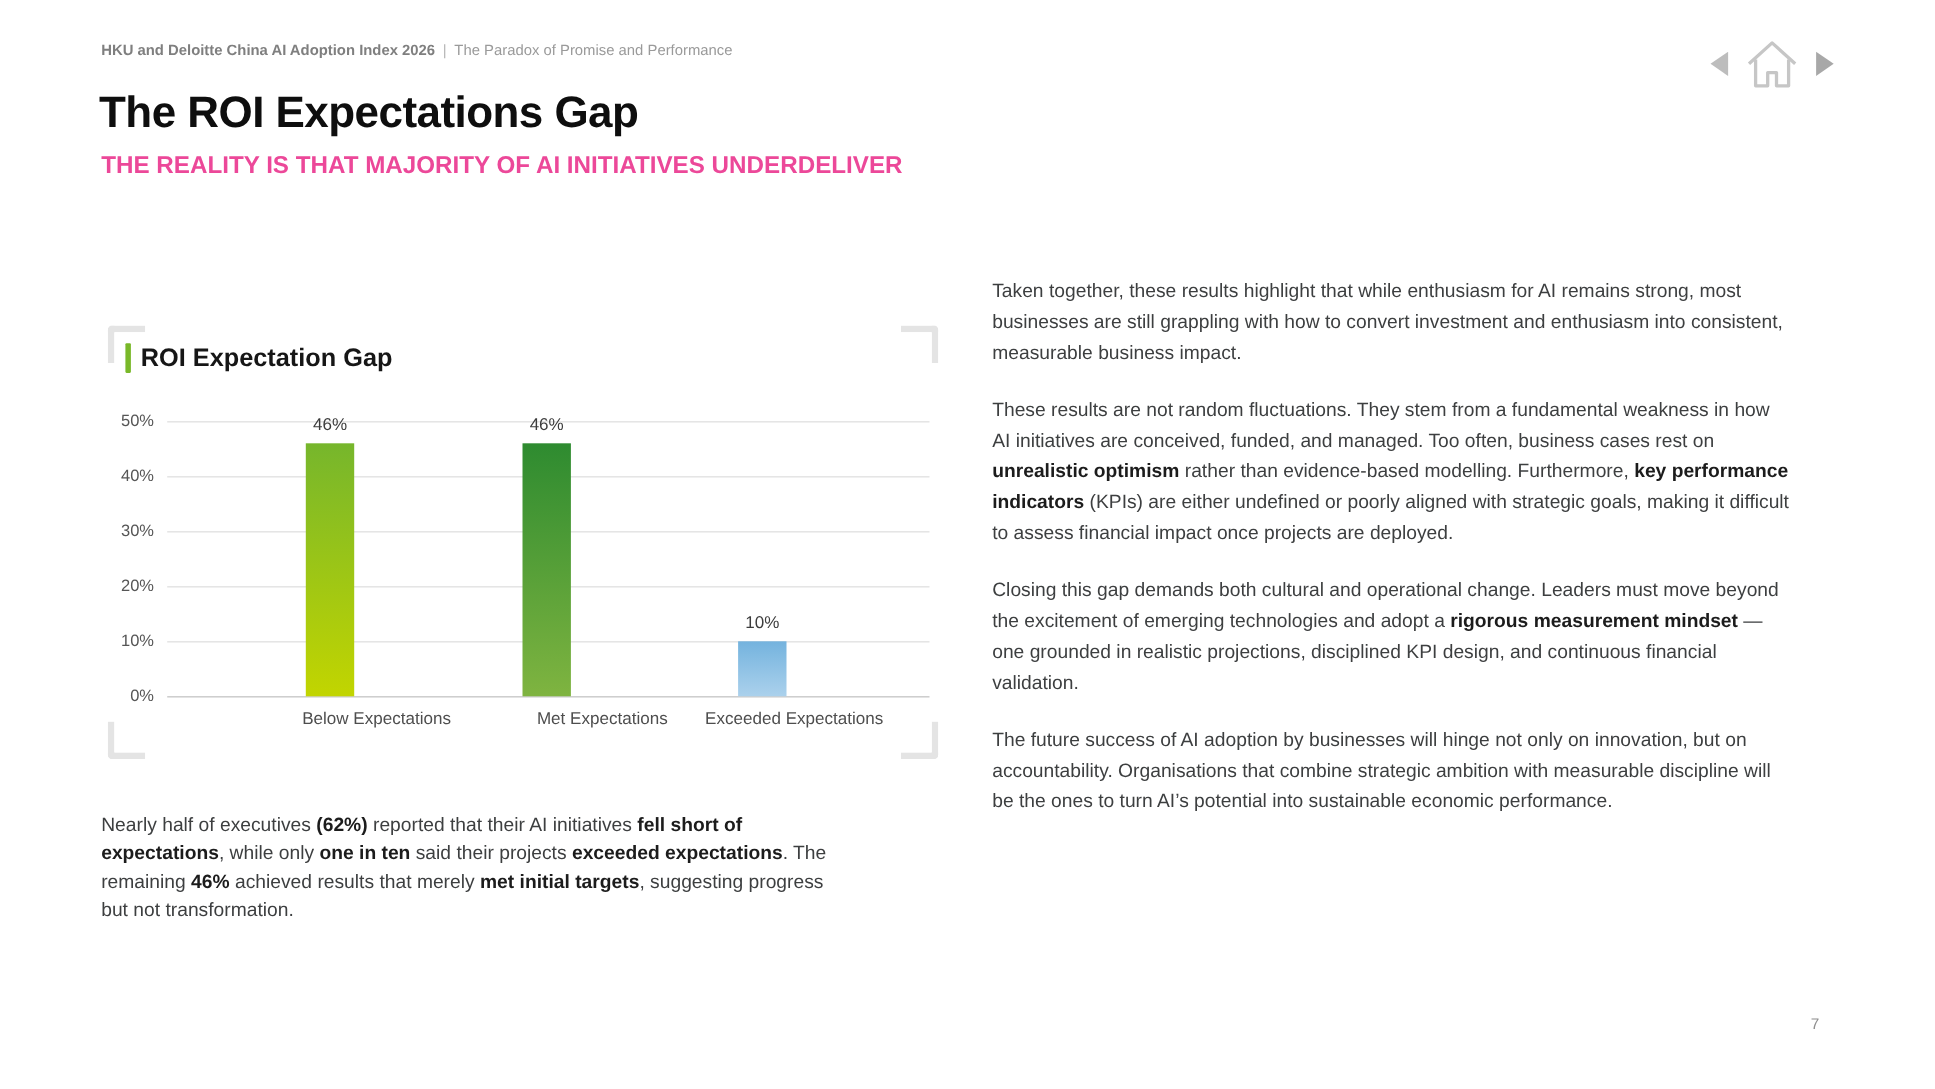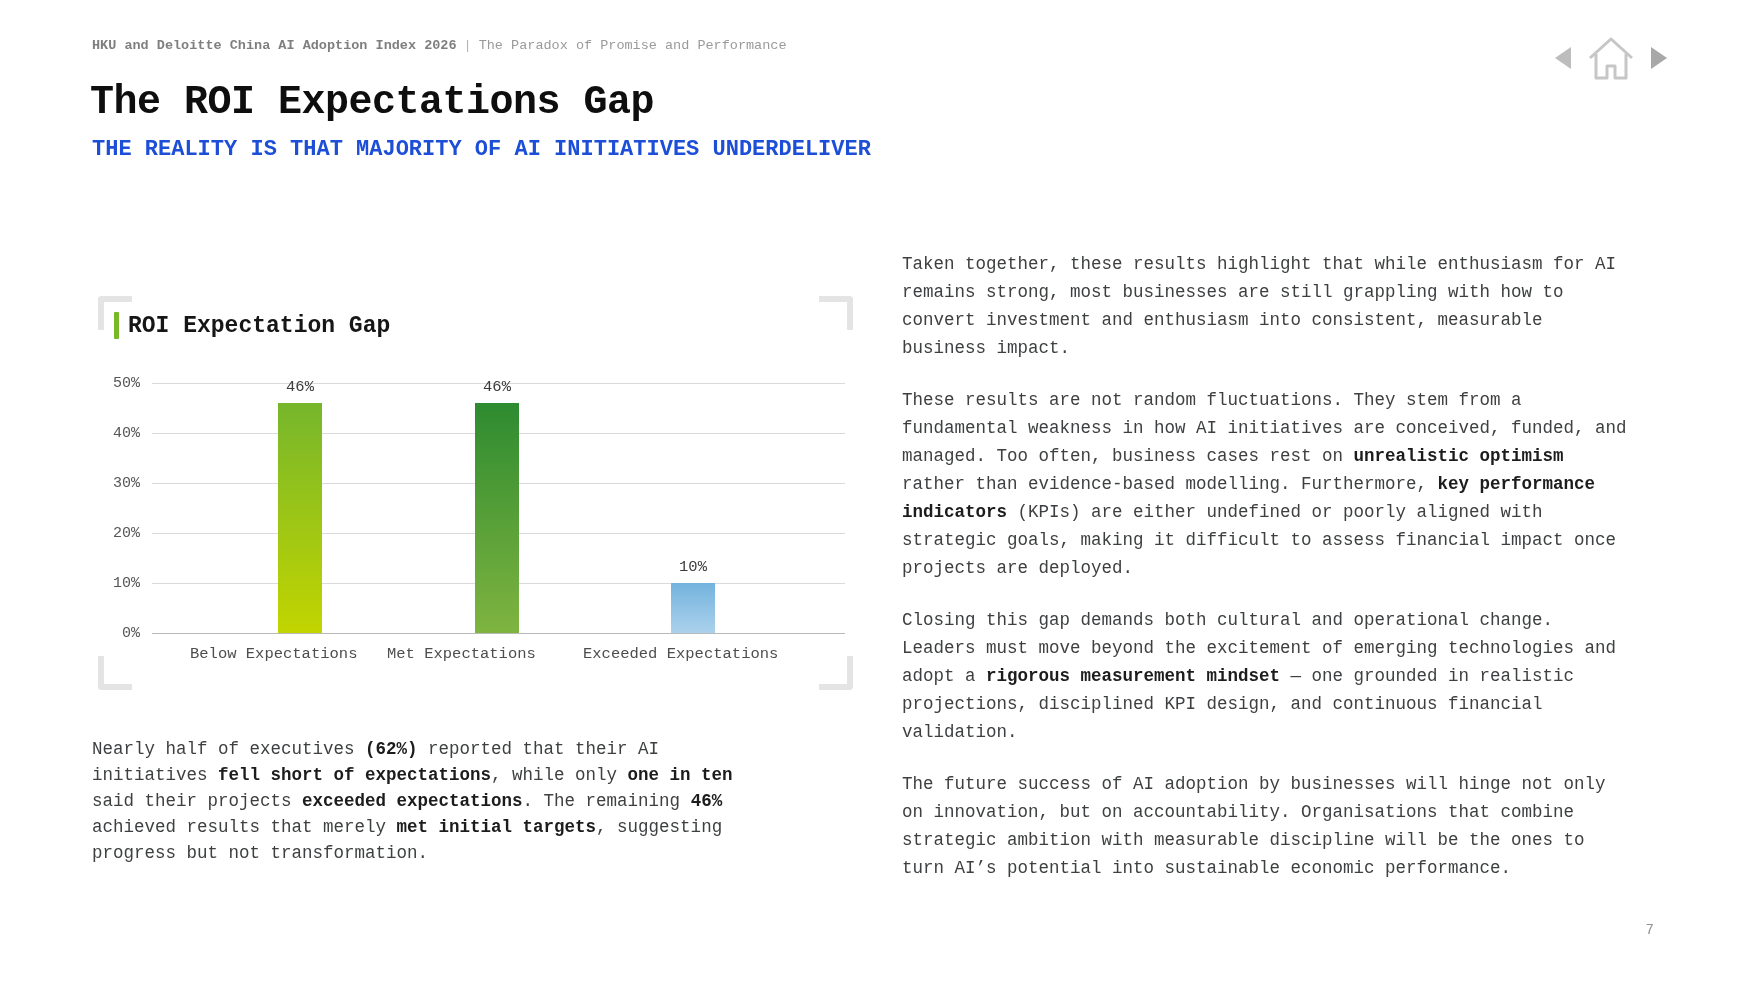--- a/index.html
+++ b/index.html
@@ -1,18 +1,18 @@
 <!DOCTYPE html>
 <html><head>
 <meta charset="utf-8">
 <style>
   html,body{margin:0;padding:0;background:#ffffff;}
   #page{
     position:relative;width:1759px;height:990px;background:#ffffff;overflow:hidden;
-    font-family:Liberation Mono, monospace;color:#3d3f40;
+    font-family:Liberation Sans, sans-serif;color:#3d3f40;
   }
   
   #header{position:absolute;left:92px;top:38px;font-size:13.5px;white-space:nowrap;}
   #header .report-title{font-weight:700;color:#7f7f7f;}
   #header .sep{color:#b5b5b5;margin:0 7px;}
   #header .report-subtitle{color:#9a9a9a;}
   
   #nav{position:absolute;top:34px;right:90px;display:flex;align-items:center;gap:14px;height:48px;}
   #nav svg{display:block;}
   
@@ -28,21 +28,21 @@
   .bracket.br{right:0;bottom:0;border-right-width:6px;border-bottom-width:6px;border-bottom-right-radius:4px;}
   #chart-title-row{position:absolute;left:16px;top:16px;display:flex;align-items:flex-end;gap:9px;}
   #chart-title-accent{width:5px;height:27px;border-radius:1px;}
   #chart-title{font-size:23px;font-weight:700;color:#161616;}
   #chart-plot{position:absolute;left:54px;top:87px;width:693px;height:250px;}
   .gridline{position:absolute;left:0;width:100%;height:1px;background:#dadada;}
   .gridline.axis{background:#b9b9b9;}
   .y-tick-label{position:absolute;right:705px;transform:translateY(-50%);font-size:15px;color:#565656;white-space:nowrap;}
   .bar{position:absolute;bottom:0;width:44px;}
   .bar-value-label{position:absolute;width:120px;text-align:center;font-size:15.5px;color:#3c3c3c;}
-  .category-label{position:absolute;top:262px;width:220px;text-align:left;font-size:15.5px;color:#4e4e4e;}
+  .category-label{position:absolute;top:262px;width:220px;text-align:right;font-size:15.5px;color:#4e4e4e;}
   
   #left-caption{position:absolute;left:92px;top:736px;width:660px;font-size:17.5px;line-height:26px;color:#3d3f40;}
   #commentary-column{position:absolute;left:902px;top:250px;width:725px;font-size:17.5px;line-height:28px;color:#3d3f40;}
   #commentary-column p{margin:0 0 24px 0;}
   b{font-weight:700;color:#1c1c1c;}
   #page-number{position:absolute;right:105px;top:922px;font-size:14px;color:#8f8f8f;}
 </style>
 </head>
 <body>
 
@@ -65,21 +65,21 @@
       </svg>
     </span>
     <span>
       <svg width="20" height="26" viewBox="0 0 20 26">
           <polygon points="2,2 2,24 18,13" fill="#a8a8a8"></polygon>
         </svg>
     </span>
   </div>
 
   <div id="main-title">The ROI Expectations Gap</div>
-  <div id="sub-title" style="color: #1d4ed8;">THE REALITY IS THAT MAJORITY OF AI INITIATIVES UNDERDELIVER</div>
+  <div id="sub-title" style="color: #ec4899;">THE REALITY IS THAT MAJORITY OF AI INITIATIVES UNDERDELIVER</div>
 
   <div id="chart-panel">
     <div class="bracket tl"></div>
     <div class="bracket tr"></div>
     <div class="bracket bl"></div>
     <div class="bracket br"></div>
 
     <div id="chart-title-row">
       <span id="chart-title-accent" style="background: rgb(121, 184, 41);"></span>
       <span id="chart-title">ROI Expectation Gap</span>

